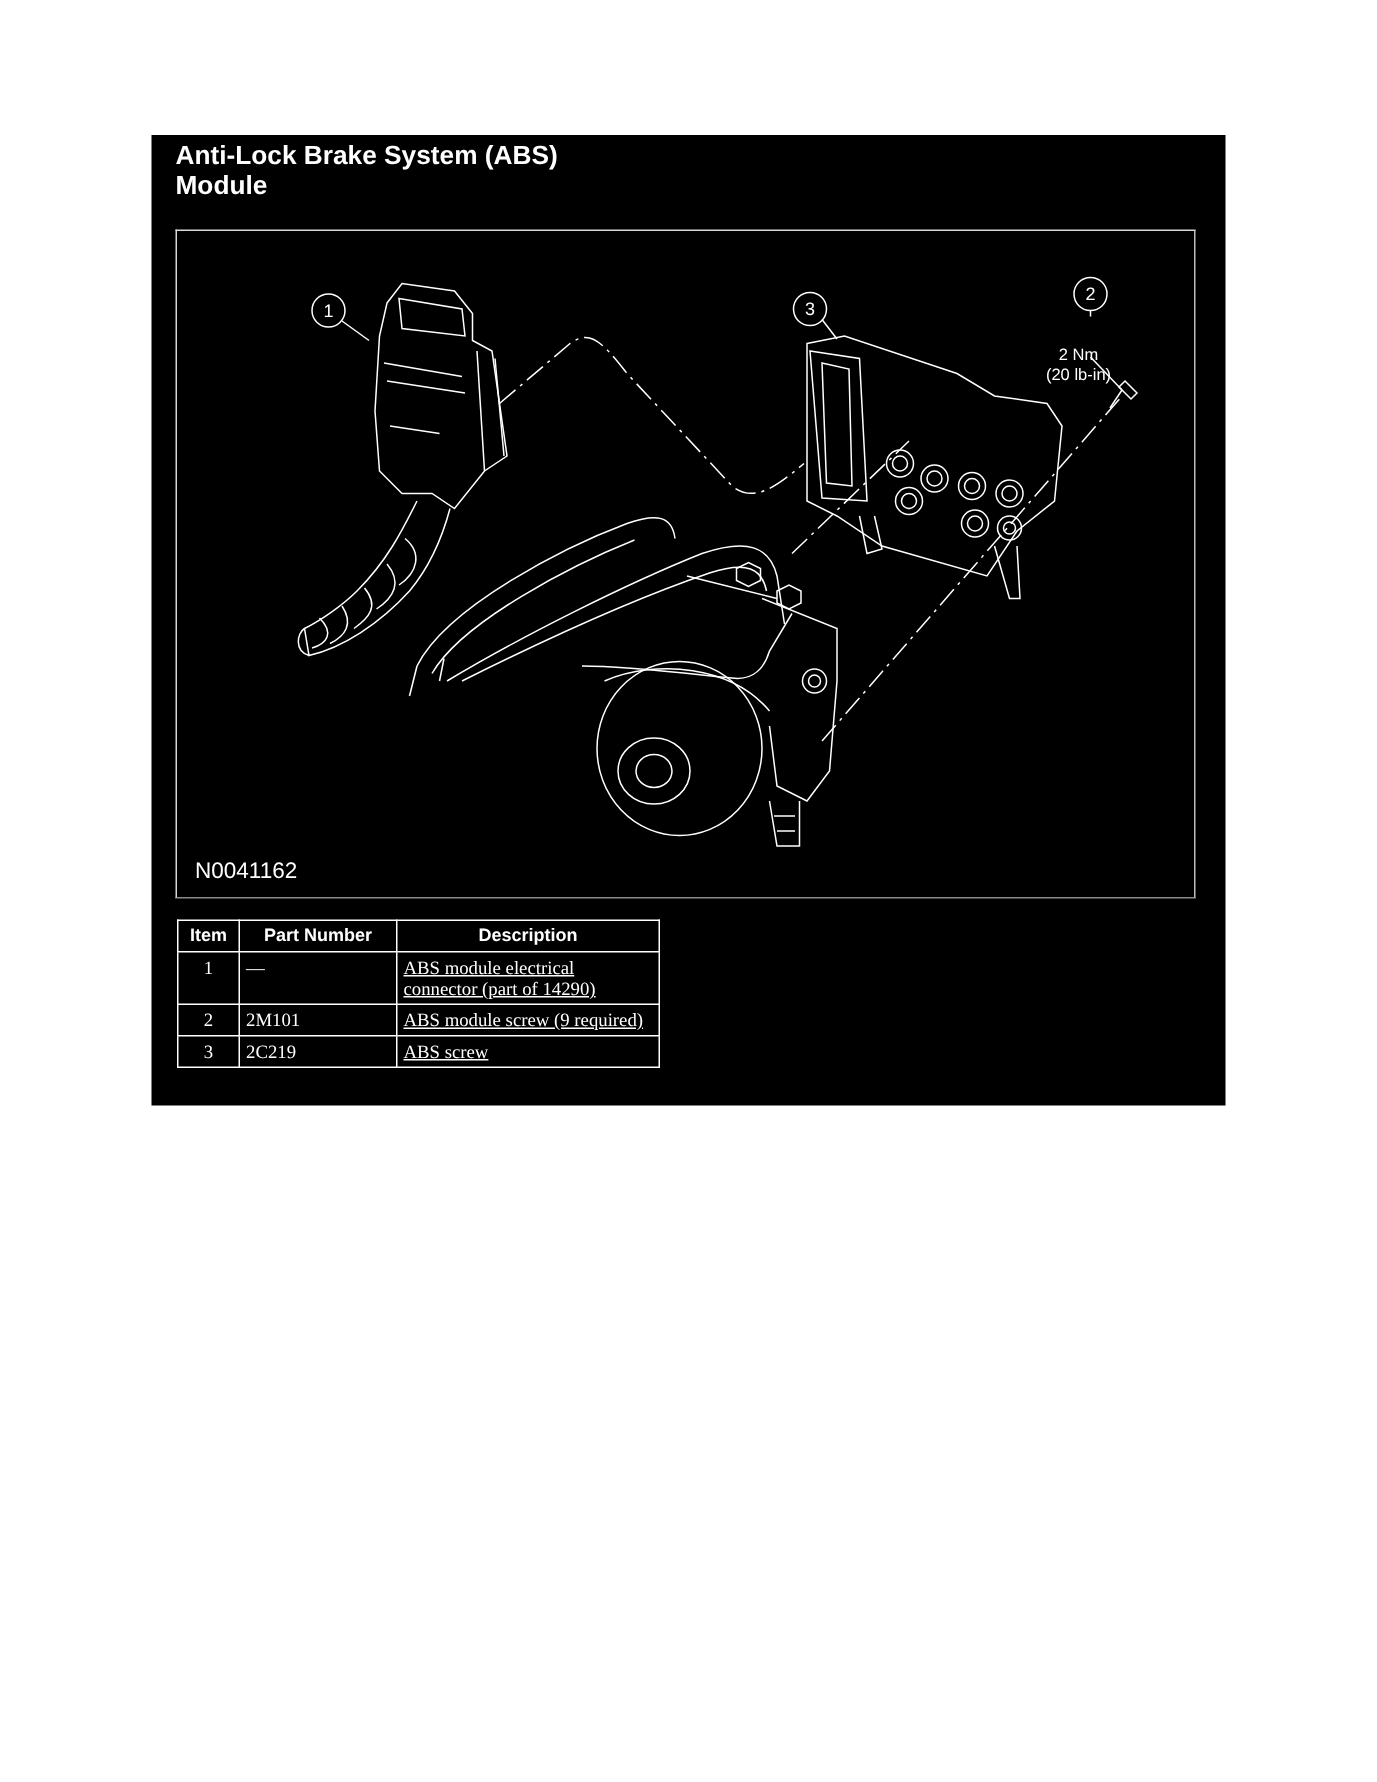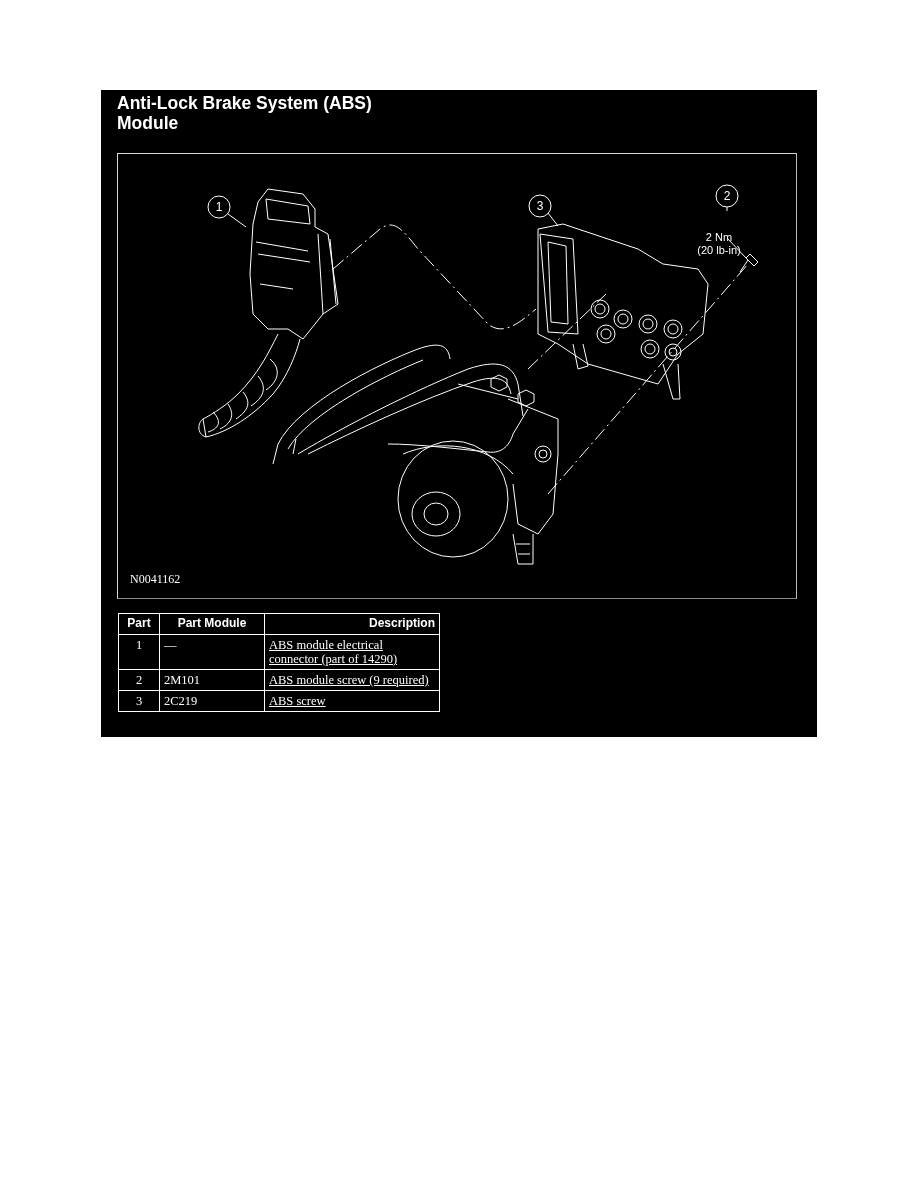--- a/index.html
+++ b/index.html
@@ -14,34 +14,34 @@
       font-size: 17.5px; line-height: 20px;
     }
     .figure {
       position: absolute; left: 16px; top: 63px; width: 678px; height: 444px;
       border: 1px solid #d8d8d8; border-bottom-color: #8a8a8a; border-right-color: #bdbdbd;
       background: #000000; overflow: hidden;
     }
     .figure svg { position: absolute; left: 0; top: 0; }
     .fig-id {
       position: absolute; left: 12px; top: 418px; color: #ffffff;
-      font-family: Liberation Serif, serif; font-size: 12px;
+      font-family: Liberation Sans, sans-serif; font-size: 15px;
     }
     .torque {
       position: absolute; left: 566px; top: 61px; width: 70px; text-align: center;
       color: #ffffff; font-family: "Liberation Sans", sans-serif; font-size: 11px; line-height: 13px; margin-top: 16px;
     }
     table.parts {
       position: absolute; left: 17px; top: 523px; border-collapse: collapse;
       color: #ffffff; background: #000;
     }
     table.parts th, table.parts td { border: 1px solid #ffffff; vertical-align: top; }
     table.parts th {
       font-family: "Liberation Sans", sans-serif; font-weight: bold; font-size: 12px;
-      padding: 2px 4px 2px 4px; text-align: right; height: 16px;
+      padding: 2px 4px 2px 4px; text-align: center; height: 16px;
     }
     table.parts th.c-item { text-align: center; }
     table.parts th.c-part { text-align: center; }
     table.parts td {
       font-family: "Liberation Serif", serif; font-size: 12.5px; line-height: 14px;
       padding: 3px 4px 3px 4px;
     }
     table.parts td.c-item { text-align: center; width: 32px; }
     td.c-part { width: 96px; }
     td.c-desc { width: 166px; text-decoration: underline; }
@@ -155,22 +155,22 @@
       <div>2 Nm</div>
       <div>(20 lb-in)</div>
     </div>
 
     <div class="fig-id">N0041162</div>
   </div>
 
   <table class="parts">
     <thead>
       <tr>
-        <th class="c-item">Part</th>
-        <th class="c-part">Part Module</th>
+        <th class="c-item">Item</th>
+        <th class="c-part">Part Number</th>
         <th class="c-desc">Description</th>
       </tr>
     </thead>
     <tbody>
       <tr>
         <td class="c-item">1</td>
         <td class="c-part">—</td>
         <td class="c-desc">ABS module electrical connector (part of 14290)</td>
       </tr>
       <tr>

